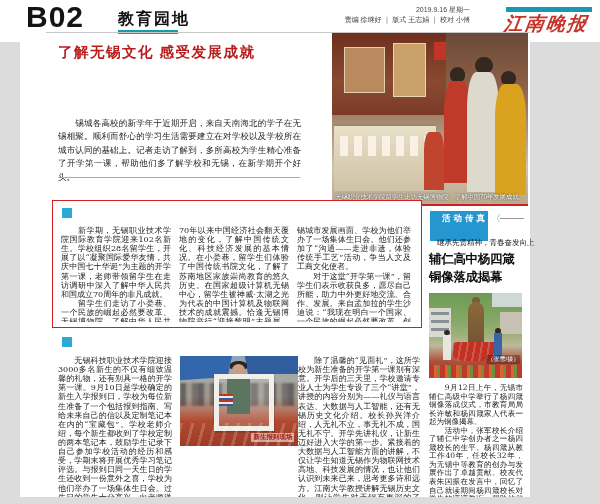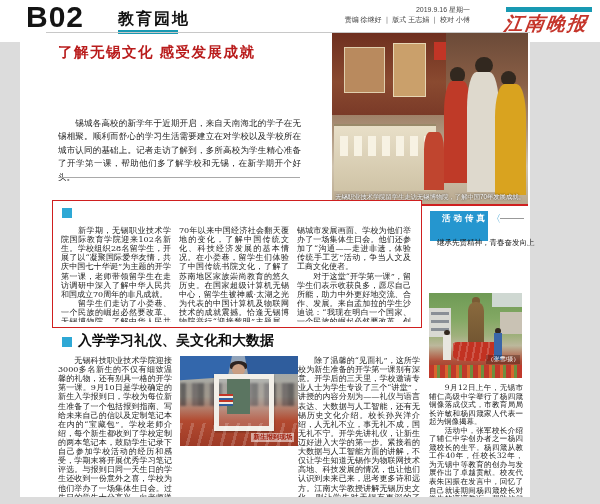--- a/index.html
+++ b/index.html
@@ -132,41 +132,41 @@
 
   <div class="abs red-box"></div>
   <div class="abs bullet a1-bullet"></div>
   <div class="abs col a1-col1">　　新学期，无锡职业技术学院国际教育学院迎来102名新生。学校组织28名留学生，开展了以“凝聚国际爱华友情，共庆中国七十华诞”为主题的开学第一课，老师带领留学生在走访调研中深入了解中华人民共和国成立70周年的非凡成就。
 　　留学生们走访了小娄巷、一个民族的崛起必然要改革、无锡博物院，了解中华人民共和国成立</div>
   <div class="abs col a1-col2">70年以来中国经济社会翻天覆地的变化，了解中国传统文化、科技经济发展的基本情况。在小娄巷，留学生们体验了中国传统书院文化，了解了苏南地区家族崇尚教育的悠久历史。在国家超级计算机无锡中心，留学生被神威·太湖之光为代表的中国计算机及物联网技术的成就震撼。恰逢无锡博物院举行“迎接黎明”主题展，留学生们随一幅幅生动的无</div>
   <div class="abs col a1-col3">锡城市发展画面、学校为他们举办了一场集体生日会。他们还参加了“沟通——走进非遗，体验传统手工艺”活动，争当人文及工商文化使者。
 　　对于这堂“开学第一课”，留学生们表示收获良多，愿尽自己所能，助力中外更好地交流、合作、发展。来自孟加拉的学生沙迪说：“我现在明白一个国家、一个民族的崛起必然要改革、创新。”</div>
 
   <div class="abs bullet a2-bullet"></div>
-  <div class="abs a2-title">入学学习礼仪、吴文化和大数据</div>
   <div class="abs col a2-col1">　　无锡科技职业技术学院迎接3000多名新生的不仅有细致温馨的礼物，还有别具一格的开学第一课。9月10日是学校确定的新生入学报到日，学校为每位新生准备了一个包括报到指南、写给未来自己的信以及定制笔记本在内的“宝藏包”。学校老师介绍，每个新生都收到了学校定制的两本笔记本，鼓励学生记录下自己参加学校活动的经历和感受，学期末将开展优秀学习笔记评选。与报到日同一天生日的学生还收到一份意外之喜，学校为他们举办了一场集体生日会。过生日的学生十分高兴，向老师送上了教师节祝福，并当场许下了自己的生日愿望。学校党</div>
 
   <div class="abs photo a2-photo">
     <div class="abs ap-tent1"></div>
     <div class="abs ap-tent2"></div>
     <div class="abs ap-crowd"></div>
     <div class="abs ap-hair"></div>
     <div class="abs ap-head"></div>
     <div class="abs ap-torso"></div>
     <div class="abs ap-frame"></div>
     <div class="abs ap-label"></div>
     <div class="abs ap-carpet"></div>
     <div class="abs ap-caption">新生报到现场</div>
   </div>
   <div class="abs col a2-col3"><span>　　除了温馨的“见面礼”，这所学校为新生准备的开学第一课别有深意。开学后的三天里，学校邀请专业人士为学生专设了三个“讲堂”，讲授的内容分别为——礼仪与语言表达、大数据与人工智能，还有无锡历史文化介绍。校长孙兴洋介绍，人无礼不立，事无礼不成，国无礼不宁。开学先讲礼仪，让新生迈好进入大学的第一步。紧接着的大数据与人工智能方面的讲解，不仅让学生知道无锡作为物联网技术高地、科技发展的情况，也让他们认识到未来已来，思考更多诗和远方。江南大学教授讲解无锡历史文化，则让学生对无锡有更深的了解，增加了认同感。</span></div>
 
   <div class="abs sb-tab">活动传真</div>
   <div class="abs sb-chevron">〈</div>
   <div class="abs sb-line"></div>
   <div class="abs sb-kicker">继承先贤精神，青春奋发向上</div>
+  <div class="abs sb-headline">辅仁高中杨四箴铜像落成揭幕</div>
 
   <div class="abs photo sb-photo">
     <div class="abs sp-sky"></div>
     <div class="abs sp-bldg1"></div>
     <div class="abs sp-win"></div>
     <div class="abs sp-bldg2"></div>
     <div class="abs sp-head"></div>
     <div class="abs sp-statue"></div>
     <div class="abs sp-cloth"></div>
     <div class="abs sp-folds"></div>

